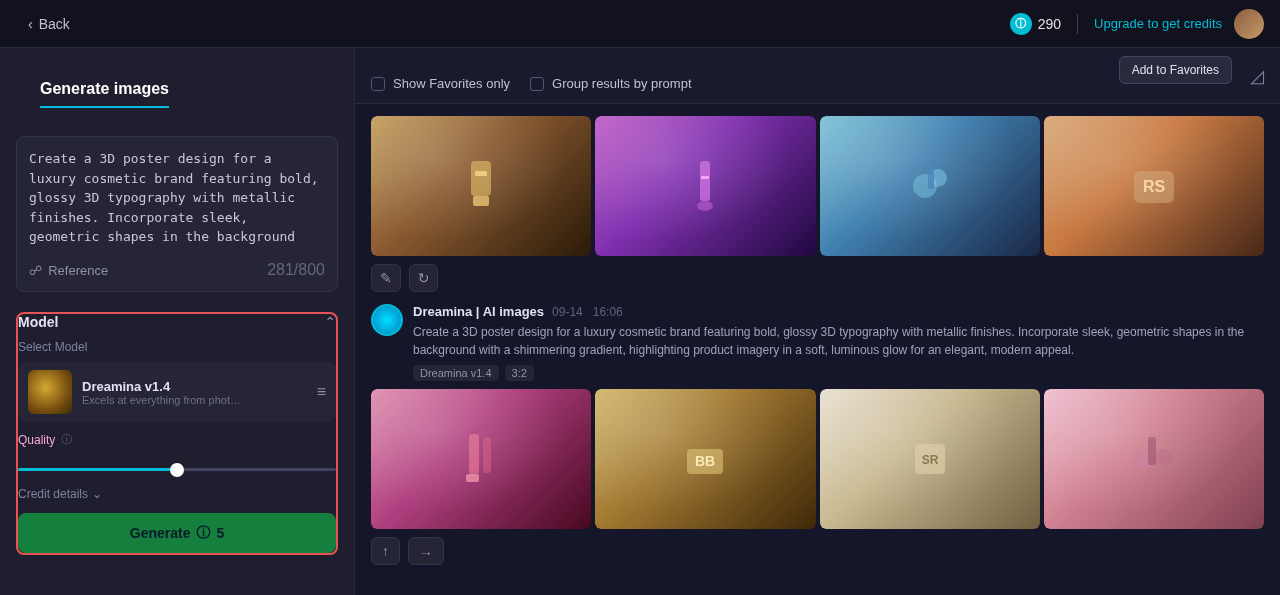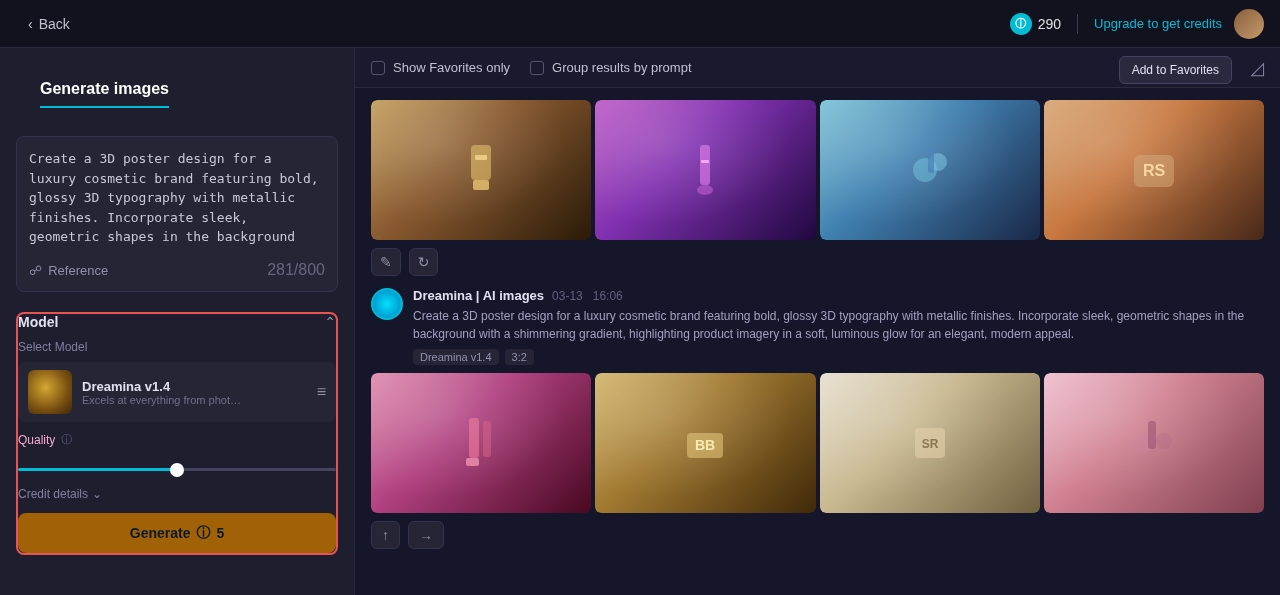--- a/index.html
+++ b/index.html
@@ -263,21 +263,21 @@
       display: flex;
       align-items: center;
       gap: 4px;
       color: #8080a0;
       font-size: 12px;
       margin-bottom: 12px;
       cursor: pointer;
     }
     .generate-btn {
       width: 100%;
-      background: #a16207;
+      background: #15803d;
       color: #0a1a2a;
       border: none;
       border-radius: 8px;
       padding: 11px;
       font-size: 14px;
       font-weight: 700;
       cursor: pointer;
       display: flex;
       align-items: center;
       justify-content: center;
@@ -302,20 +302,21 @@
       flex-shrink: 0;
       position: relative;
     }
     .checkbox-label {
       display: flex;
       align-items: center;
       gap: 8px;
       font-size: 13px;
       color: #c0c0d0;
       cursor: pointer;
+      margin-top: 16px;
     }
     .checkbox {
       width: 14px;
       height: 14px;
       border: 1px solid #555570;
       border-radius: 3px;
       background: transparent;
     }
     .add-favorites-btn {
       position: absolute;
@@ -637,21 +638,21 @@
 
       <div class="gen-entry">
         <div class="gen-header">
           <div class="gen-avatar">
             <div class="gen-avatar-inner"></div>
           </div>
           <div class="gen-meta">
             <div class="gen-author-line">
               <span class="gen-author">Dreamina | AI images</span>
               <span class="gen-date">
-                <span>03-13</span>
+                <span>09-14</span>
                 &nbsp;
                 <span>16:06</span>
               </span>
             </div>
             <div class="gen-prompt">Create a 3D poster design for a luxury cosmetic brand featuring bold, glossy 3D typography with metallic finishes. Incorporate sleek, geometric shapes in the background with a shimmering gradient, highlighting product imagery in a soft, luminous glow for an elegant, modern appeal.</div>
             <div class="gen-tags">
               <span class="gen-tag">Dreamina v1.4</span>
               <span class="gen-tag">3:2</span>
             </div>
           </div>

